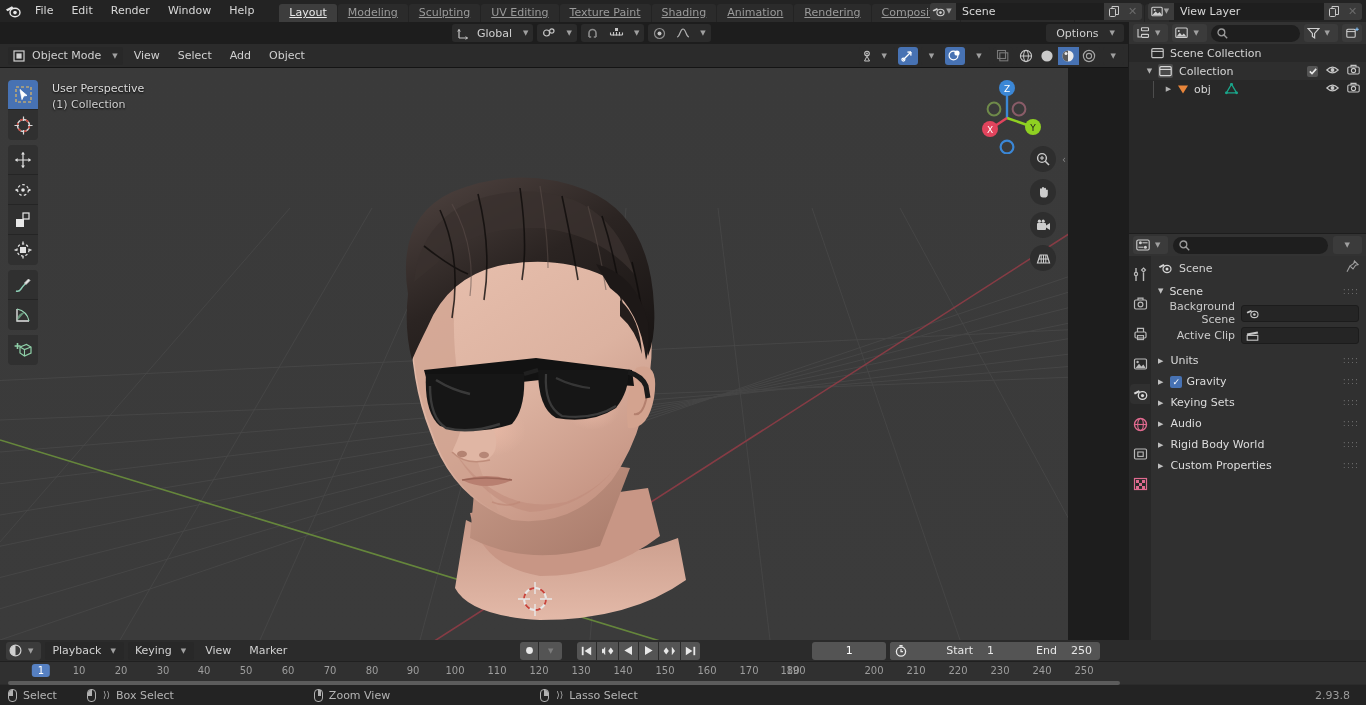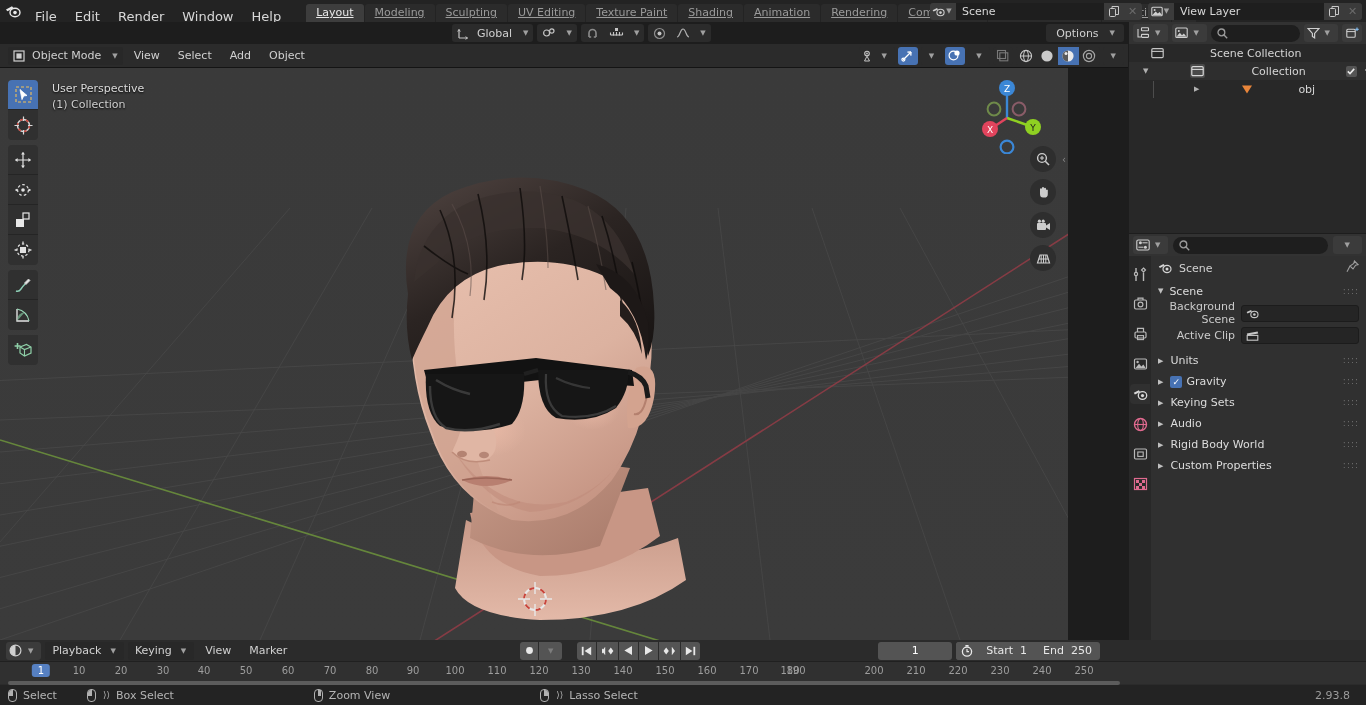--- a/index.html
+++ b/index.html
@@ -12,21 +12,21 @@
   }
   .app { position:relative; width:1366px; height:705px; }
 
   
   .topbar {
     position:absolute; left:0; top:0; width:1366px; height:22px;
     background:#232323; display:flex; align-items:center;
   }
   .blender-logo { width:26px; height:22px; display:flex; align-items:center; justify-content:center; }
   .menu-item {
-    padding:6px 9px; height:22px; line-height:22px; font-size:13px; color:#d8d8d8; cursor:default;
+    padding:0 9px; height:22px; line-height:22px; font-size:11px; color:#d8d8d8; cursor:default;
   }
   .ws-tabs { display:flex; align-items:flex-end; height:22px; margin-left:16px; }
   .ws-tab {
     height:18px; line-height:18px; padding:0 10px; font-size:11px; color:#9a9a9a;
     background:#2b2b2b; margin-right:1px; border-radius:3px 3px 0 0;text-decoration:underline;
   }
   .ws-tab.active { background:#3d3d3d; color:#e8e8e8; }
   .ws-plus { height:18px; line-height:16px; padding:0 7px; color:#9a9a9a; background:#2b2b2b; border-radius:3px 3px 0 0; font-size:12px;}
 
   .topbar-right { position:absolute; right:4px; top:0; height:22px; display:flex; align-items:center; gap:6px; }
@@ -79,21 +79,21 @@
 
   .nav-gizmo { position:absolute; right:22px; top:8px; width:78px; height:78px; }
   .nav-btns { position:absolute; right:12px; top:78px; display:flex; flex-direction:column; gap:7px; }
   .navb { width:26px; height:26px; border-radius:50%; background:#2e2e2e; display:flex;align-items:center;justify-content:center; color:#c9c9c9;}
   .vp-collapse { position:absolute; right:-1px; top:78px; width:10px; height:26px; color:#888; font-size:10px; display:flex;align-items:center;justify-content:center;}
 
   
   .outliner { position:absolute; left:1129px; top:22px; width:237px; height:211px; background:#282828; }
   .ol-header { height:22px; background:#323232; display:flex; align-items:center; padding:0 4px; gap:4px; }
   .srch { flex:1; height:17px; background:#1e1e1e; border-radius:9px; display:flex; align-items:center; padding:0 6px; gap:4px;}
-  .ol-row { height:18px; display:flex; align-items:center; font-size:11px; color:#d5d5d5; padding-right:6px;gap:40px; }
+  .ol-row { height:18px; display:flex; align-items:center; font-size:11px; color:#d5d5d5; padding-right:6px; }
   .ol-row .rowicons { margin-left:auto; display:flex; align-items:center; gap:8px; }
   .ol-row.alt { background:#2e2e2e; }
   .disc { width:13px; display:flex;align-items:center;justify-content:center; color:#b0b0b0; font-size:7px;}
   .cb { width:11px;height:11px;border-radius:2px;background:#545454; display:flex;align-items:center;justify-content:center;}
 
   
   .props { position:absolute; left:1129px; top:234px; width:237px; height:406px; background:#303030; }
   .pr-header { height:22px; background:#323232; display:flex; align-items:center; padding:0 4px; gap:5px; }
   .pr-body { display:flex; height:384px; }
   .pr-tabs { width:22px; background:#282828; padding-top:8px; display:flex; flex-direction:column; align-items:center; gap:10px; }
@@ -117,21 +117,21 @@
   .tl-header { height:22px; display:flex; align-items:center; padding:0 6px; gap:4px; border-bottom:1px solid #202020;}
   .tl-menu { padding:0 7px; height:18px; line-height:18px; font-size:11px; color:#d0d0d0; border-radius:3px;}
   .tl-sel { display:flex; align-items:center; height:18px; background:#282828; border-radius:3px; padding:0 3px 0 7px; gap:4px; font-size:11px;}
   .play-grp { position:absolute; left:520px; display:flex; align-items:center; gap:3px; }
   .pbtn { height:18px; min-width:18px; padding:0 4px; background:#545454; display:flex;align-items:center;justify-content:center; color:#e0e0e0;}
   .pgrp { display:flex; border-radius:3px; overflow:hidden; gap:1px; }
   .rec { display:flex; border-radius:3px; overflow:hidden; gap:1px; margin-right:12px;}
   .frm-grp { position:absolute; right:266px; display:flex; align-items:center; gap:4px;}
   .frm-fld { width:74px; height:18px; background:#545454; border-radius:3px; display:flex;align-items:center;justify-content:center; font-size:11px; color:#fff;}
   .se-grp { display:flex; align-items:center; height:18px; background:#545454; border-radius:3px; overflow:hidden;}
-  .se-cell { display:flex; align-items:center; gap:7px; padding:0 8px; font-size:11px; color:#e8e8e8;}
+  .se-cell { display:flex; align-items:center; gap:14px; padding:0 8px; font-size:11px; color:#e8e8e8;margin-left:26px;}
   .tl-ruler { position:relative; height:22px; background:#303030; }
   .tick { position:absolute; top:3px; font-size:10px; color:#9d9d9d; transform:translateX(-50%); }
   .cur-frame { position:absolute; top:2px; transform:translateX(-50%); background:#5680c2; color:#fff; border-radius:3px; padding:1px 6px; font-size:10px;}
   .tl-scroll { position:absolute; left:0; bottom:0; width:1366px; height:5px; }
   .tl-scroll .bar { position:absolute; left:8px; top:1px; height:4px; width:1112px; background:#5c5c5c; border-radius:2px;}
 
   
   .status { position:absolute; left:0; top:685px; width:1366px; height:20px; background:#232323; display:flex; align-items:center; padding:0 8px; font-size:11px; color:#b4b4b4;}
   .st-item { display:flex; align-items:center; gap:6px; }
   .st-ver { margin-left:auto; color:#9c9c9c; padding-right:8px;}

